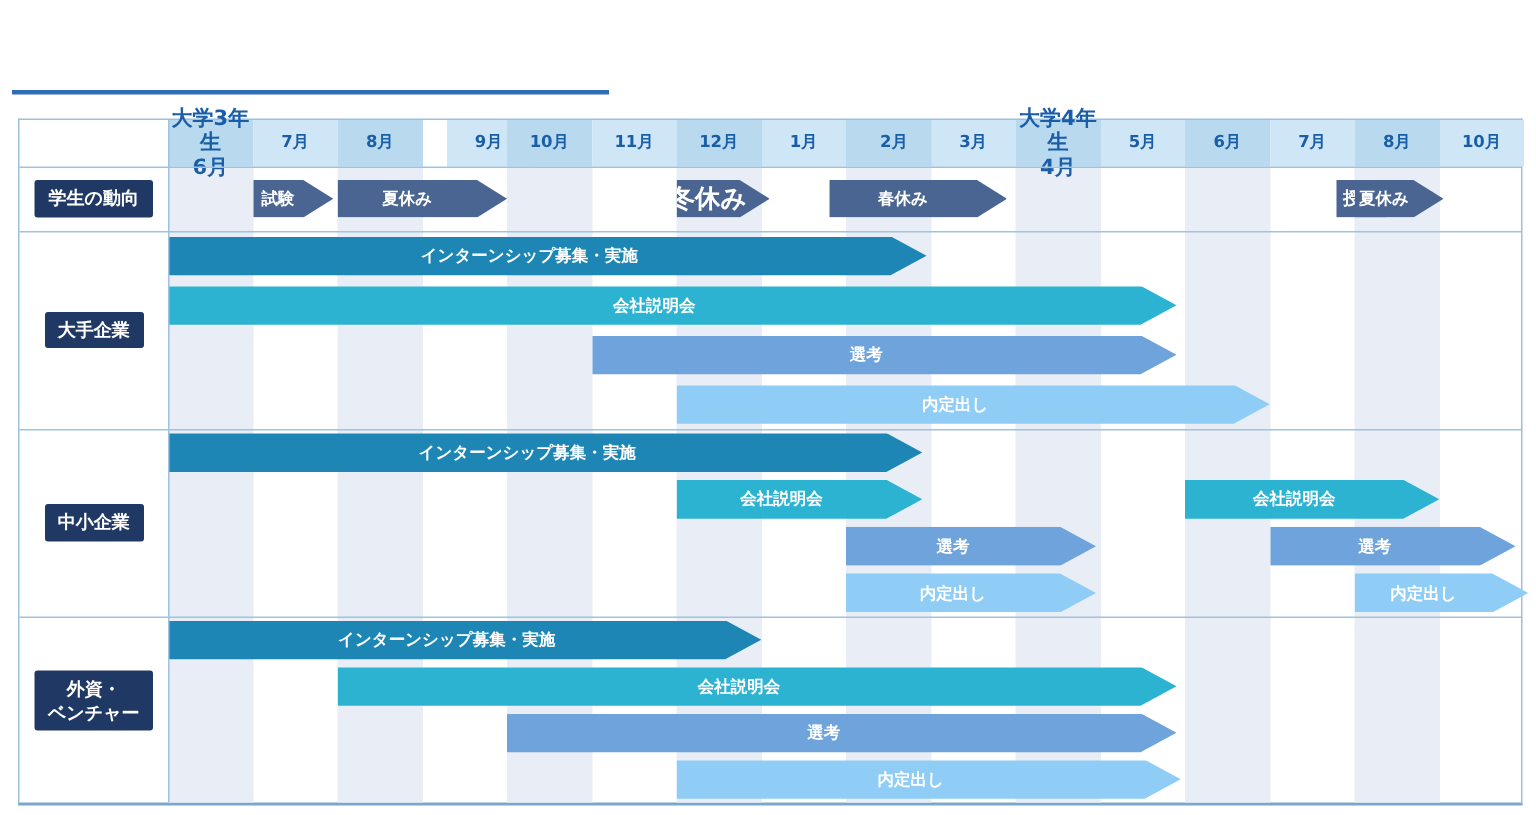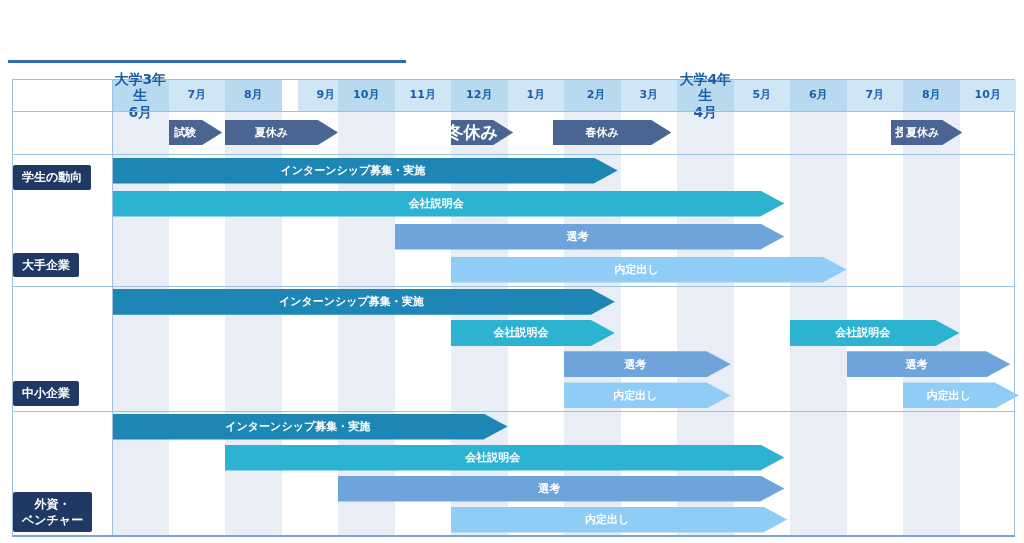--- a/index.html
+++ b/index.html
@@ -20,21 +20,21 @@
   .hdr-cell {
     position:absolute; top:0; height:31px; display:flex; align-items:center; justify-content:center;
     font-size:11px; font-weight:bold; color:#1b5ea8; text-align:center;
     white-space:pre-line; line-height:1.15; box-sizing:border-box;
   }
   .stripe { position:absolute; top:31px; height:424px; }
   .divider { position:absolute; left:0; width:100%; height:1px; background:#9fc2e0; }
   .vline   { position:absolute; top:0; height:100%; width:1px; background:#9fc2e0; }
 
   .row-label-cell {
-    position:absolute; left:0; width:99px; display:flex; align-items:center; justify-content:flex-start;margin-top:45px;
+    position:absolute; left:0; width:99px; display:flex; align-items:center; justify-content:center;
   }
   .row-label-box {
     background:#1f3864; color:#ffffff; font-size:12px; font-weight:bold;
     padding:4px 9px; border-radius:2px; text-align:center; white-space:pre-line; line-height:1.35;
   }
   .bar {
     position:absolute; display:flex; align-items:center; justify-content:center;
     color:#ffffff; font-weight:bold; white-space:nowrap; box-sizing:border-box;
   }
 </style>

